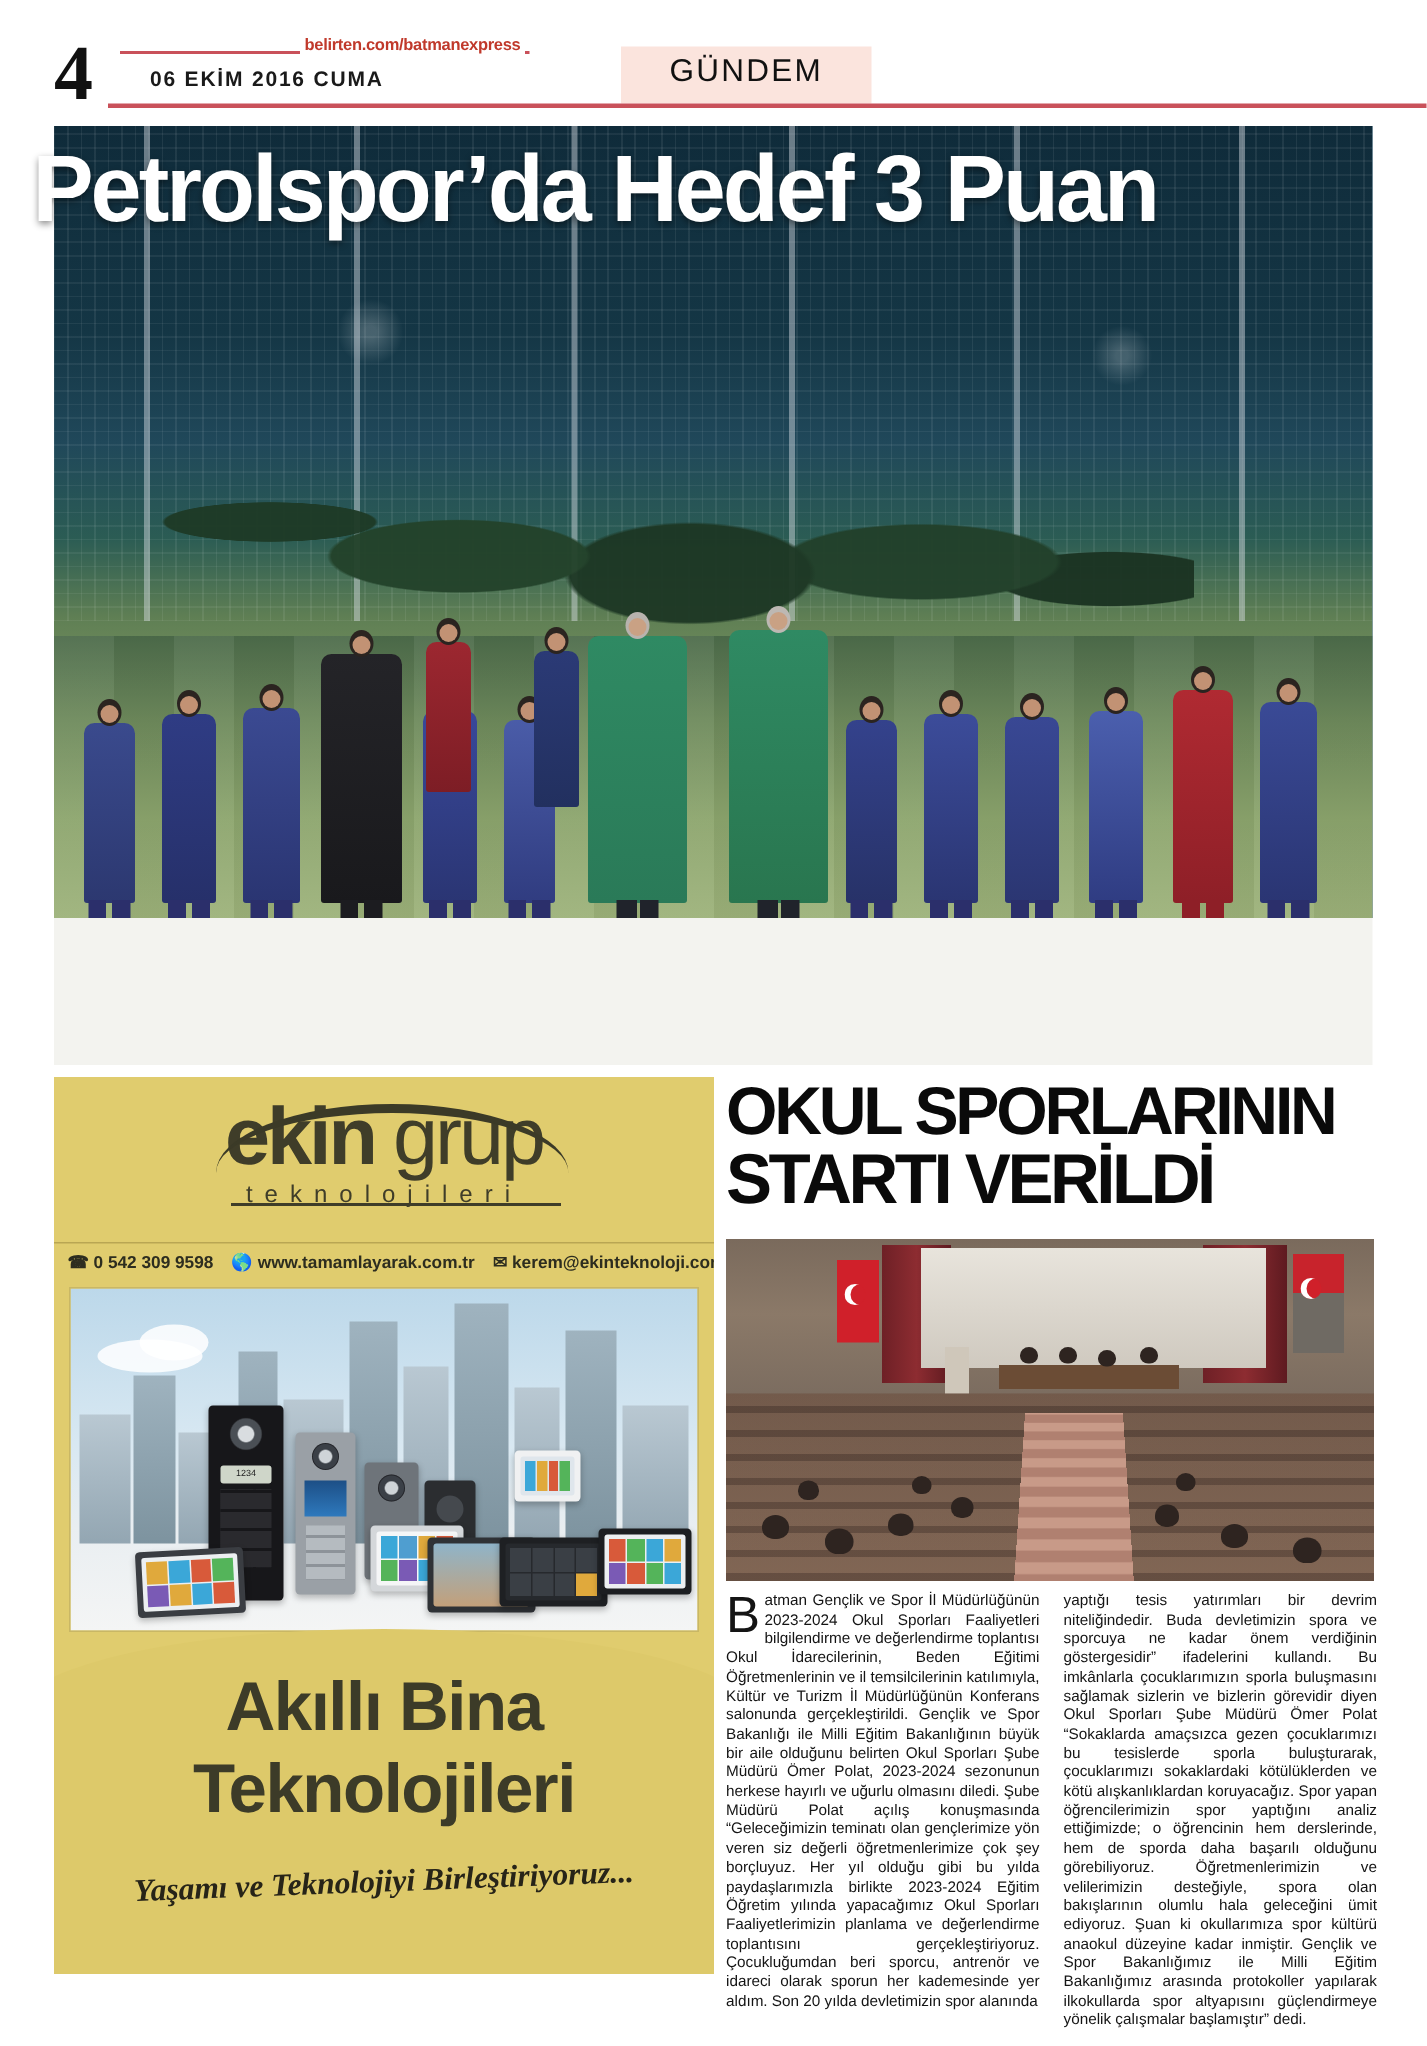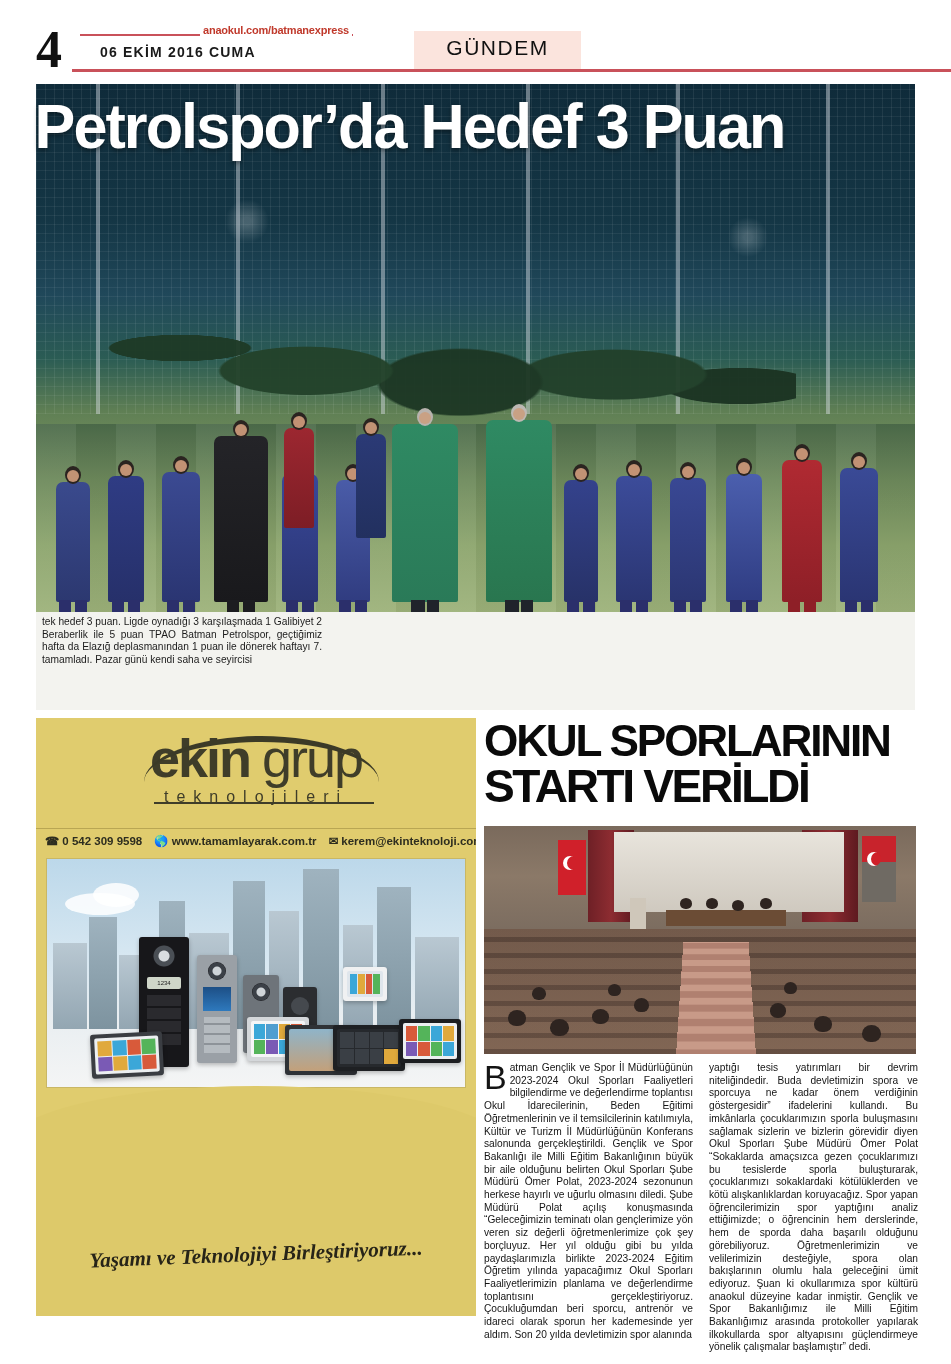--- a/index.html
+++ b/index.html
@@ -125,21 +125,21 @@
     border-radius:50%; background:#c29274;
   }
   .player .legs {
     position:absolute; left:50%; bottom:-56px; margin-left:-14px;
     width:28px; height:58px;
     background: linear-gradient(90deg,#2b2f6b 0 12px, rgba(0,0,0,0) 12px 16px, #2b2f6b 16px 28px);
   }
 
   .lead-title-wrap {
     position: absolute; left: 36px; top: 88px; width: 747px; height: 76px;
-    display:flex; align-items:center; justify-content:center;
+    display:flex; align-items:center; justify-content:flex-end;
   }
   .lead-title {
     font-family: "Liberation Sans", sans-serif;
     font-weight: bold; font-size: 63px; line-height: 63px;
     color: #ffffff; letter-spacing: -2px; white-space: nowrap;
     transform: scaleX(0.97);
     text-shadow: 0 2px 5px rgba(0,0,0,0.45);
   }
 
   
@@ -317,21 +317,21 @@
   .nosel { user-select: none; }
 </style>
 </head>
 <body>
 
 <div class="page">
 
   <div class="masthead">
     <div class="page-number nosel">4</div>
     <div class="fb-line"></div>
-    <div class="fb-url">anaokul.com/batmanexpress</div>
+    <div class="fb-url">belirten.com/batmanexpress</div>
     <div class="date-line">06 EKİM 2016 CUMA</div>
     <div class="gundem-box"></div>
     <div class="gundem-text">GÜNDEM</div>
     <div class="rule-red"></div>
   </div>
 
   <div class="lead">
     <div class="lead-photo">
       <div class="netting"></div>
       <div class="post" style="left:60px"></div>
@@ -421,21 +421,20 @@
           <span class="head"></span>
           <span class="face"></span>
         </div>
     </div>
   </div>
   <div class="lead-title-wrap">
     <div class="lead-title nosel">Petrolspor’da Hedef 3 Puan</div>
   </div>
 
   <div class="lead-body">
-    <div class="lead-col">tek hedef 3 puan. Ligde oynadığı 3 karşılaşmada 1 Galibiyet 2 Beraberlik ile 5 puan TPAO Batman Petrolspor, geçtiğimiz hafta da Elazığ deplasmanından 1 puan ile dönerek haftayı 7. tamamladı. Pazar günü kendi saha ve seyircisi</div>
   </div>
 
   <div class="advert">
     <div class="ad-logo">
       <div class="ad-logo-main nosel"><span>ekin</span><span class="thin">grup</span></div>
       <div class="ad-logo-sub nosel">teknolojileri</div>
     </div>
     <div class="ad-swoosh"></div>
     <div class="ad-underline"></div>
 
@@ -542,20 +541,24 @@
             <i style="background:#3ba7d8"></i>
               <i style="background:#e0a93c"></i>
               <i style="background:#d85a3a"></i>
               <i style="background:#54b45a"></i>
           </div>
         </div>
       </div>
     </div>
 
     <div class="ad-curve"></div>
+    <div class="ad-big nosel">
+      <span>Akıllı Bina</span><br>
+      <span>Teknolojileri</span>
+    </div>
     <div class="ad-slogan nosel">Yaşamı ve Teknolojiyi Birleştiriyoruz...</div>
   </div>
 
   <div class="story2-title nosel">
     <span>OKUL SPORLARININ</span>
     <span class="l2">STARTI VERİLDİ</span>
   </div>
 
   <div class="story2-photo">
     <div class="curtain" style="left:104px"></div>

